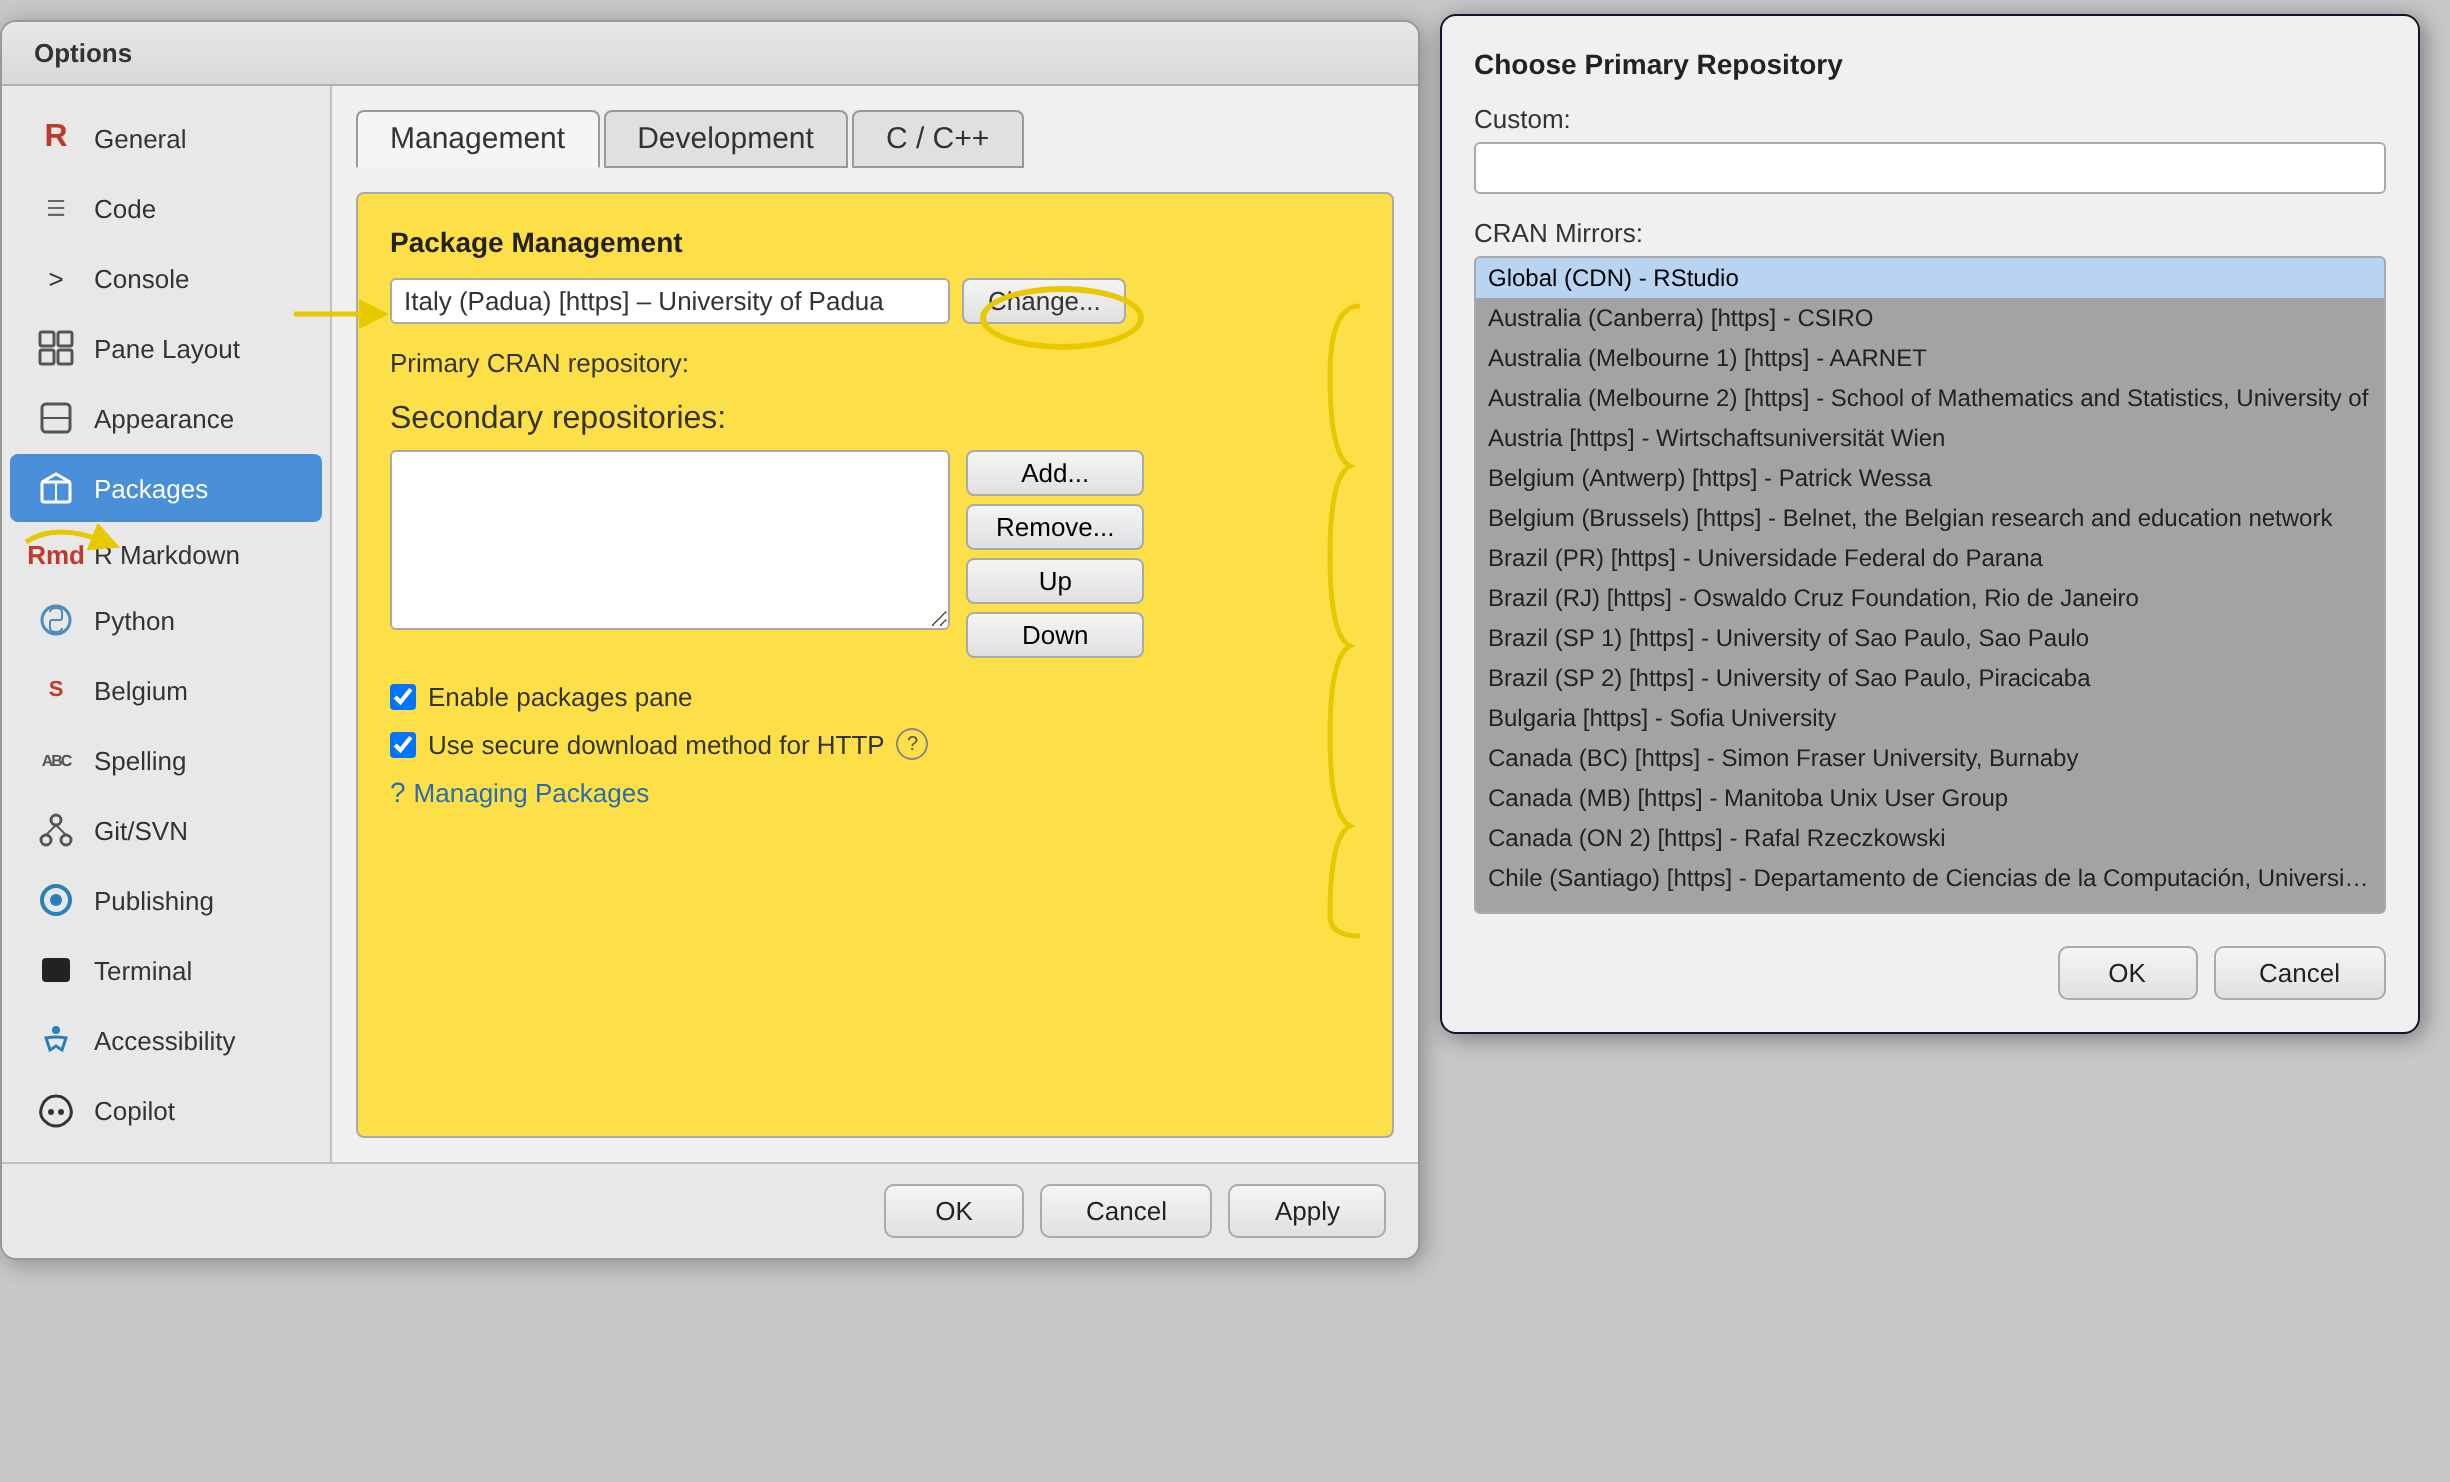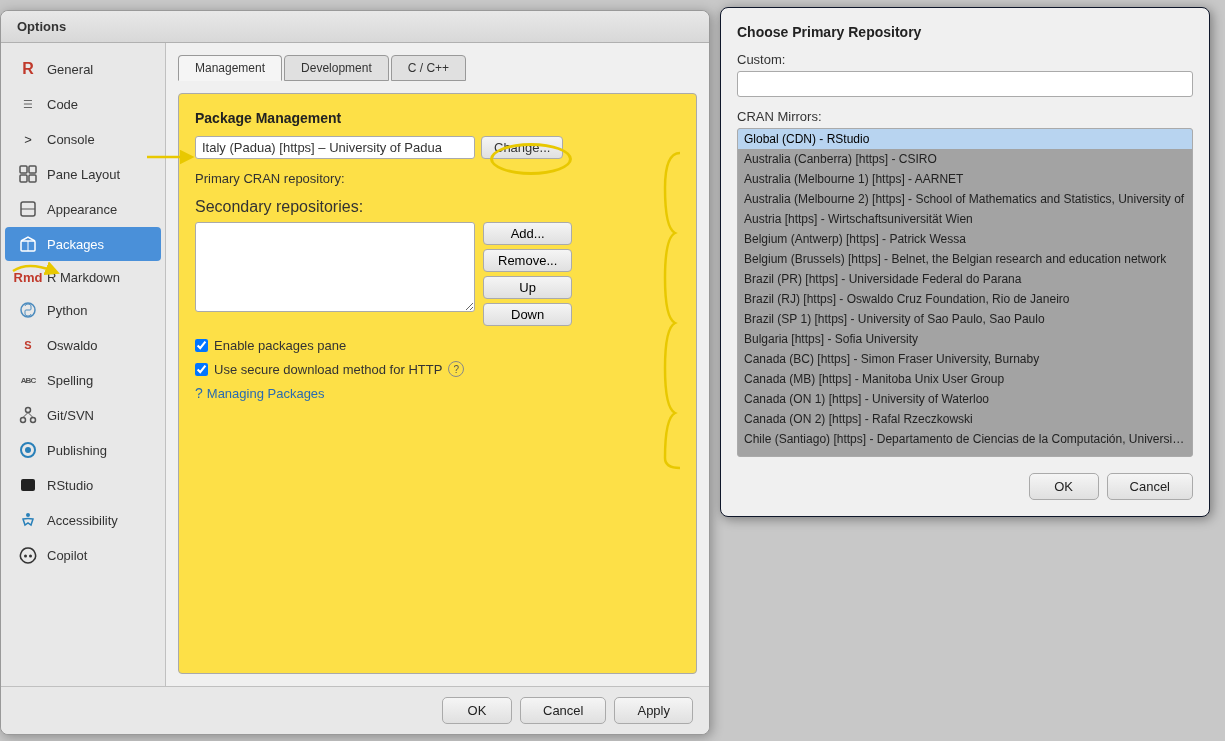--- a/index.html
+++ b/index.html
@@ -12,21 +12,21 @@
       overflow: hidden;
       position: relative;
     }
 
     
     .options-dialog {
       position: absolute;
       top: 10px;
       left: 0px;
       width: 710px;
-      height: 725px;
+      height: 620px;
       background: #f0f0f0;
       border: 1px solid #999;
       border-radius: 8px;
       box-shadow: 2px 2px 12px rgba(0,0,0,0.3);
       display: flex;
       flex-direction: column;
       justify-content: flex-end;
     }
 
     .dialog-title {
@@ -99,21 +99,21 @@
       display: flex;
       margin-bottom: 12px;
       gap: 2px;
     }
 
     .tab {
       padding: 5px 16px;
       border: 1px solid #999;
       background: #e0e0e0;
       cursor: pointer;
-      font-size: 12px;
+      font-size: 15px;
       color: #333;
       border-radius: 4px 4px 0 0;
     }
 
     .tab.active {
       background: #f5f5f5;
       border-bottom: 1px solid #f5f5f5;
       font-weight: 500;
       z-index: 1;
     }
@@ -413,21 +413,21 @@
           <svg width="18" height="18" viewBox="0 0 18 18">
               <circle cx="9" cy="9" r="7" fill="none" stroke="#4b8bbe" stroke-width="1.5"></circle>
               <path d="M6,5 Q6,3 9,3 Q12,3 12,5 L12,8 Q12,9 11,9 L7,9 Q6,9 6,10 L6,13 Q6,15 9,15 Q12,15 12,13" fill="none" stroke="#4b8bbe" stroke-width="1"></path>
             </svg>
         </div>
         <span class="label">Python</span>
       </div>
 
       <div class="sidebar-item">
         <div class="icon" style="font-size:11px; color:#c0392b; font-weight:bold;">S</div>
-        <span class="label">Oswaldo</span>
+        <span class="label">Belgium</span>
       </div>
 
       <div class="sidebar-item">
         <div class="icon" style="font-size:8px; font-weight:bold; color:#555; letter-spacing:-1px;">ABC</div>
         <span class="label">Spelling</span>
       </div>
 
       <div class="sidebar-item">
         <div class="icon">
           <svg width="18" height="18" viewBox="0 0 18 18">
@@ -450,21 +450,21 @@
         </div>
         <span class="label">Publishing</span>
       </div>
 
       <div class="sidebar-item">
         <div class="icon">
           <svg width="18" height="18" viewBox="0 0 18 18">
               <rect x="2" y="3" width="14" height="12" rx="2" fill="#222"></rect>
             </svg>
         </div>
-        <span class="label">RStudio</span>
+        <span class="label">Terminal</span>
       </div>
 
       <div class="sidebar-item">
         <div class="icon">
           <svg width="18" height="18" viewBox="0 0 18 18">
               <circle cx="9" cy="4" r="2" fill="#2980b9"></circle>
               <path d="M4,8 Q9,7 14,8 L12,14 L9,12 L6,14 Z" fill="none" stroke="#2980b9" stroke-width="1.5"></path>
             </svg>
         </div>
         <span class="label">Accessibility</span>
@@ -550,24 +550,24 @@
   <div class="mirror-item selected">Global (CDN) - RStudio</div>
       <div class="mirror-item">Australia (Canberra) [https] - CSIRO</div>
       <div class="mirror-item">Australia (Melbourne 1) [https] - AARNET</div>
       <div class="mirror-item">Australia (Melbourne 2) [https] - School of Mathematics and Statistics, University of</div>
       <div class="mirror-item">Austria [https] - Wirtschaftsuniversität Wien</div>
       <div class="mirror-item">Belgium (Antwerp) [https] - Patrick Wessa</div>
       <div class="mirror-item">Belgium (Brussels) [https] - Belnet, the Belgian research and education network</div>
       <div class="mirror-item">Brazil (PR) [https] - Universidade Federal do Parana</div>
       <div class="mirror-item">Brazil (RJ) [https] - Oswaldo Cruz Foundation, Rio de Janeiro</div>
       <div class="mirror-item">Brazil (SP 1) [https] - University of Sao Paulo, Sao Paulo</div>
+      <div class="mirror-item">Brazil (SP 2) [https] - University of Sao Paulo, Piracicaba</div>
       <div class="mirror-item">Bulgaria [https] - Sofia University</div>
       <div class="mirror-item">Canada (BC) [https] - Simon Fraser University, Burnaby</div>
       <div class="mirror-item">Canada (MB) [https] - Manitoba Unix User Group</div>
-      <div class="mirror-item">Canada (ON 1) [https] - University of Waterloo</div>
       <div class="mirror-item">Canada (ON 2) [https] - Rafal Rzeczkowski</div>
       <div class="mirror-item">Chile (Santiago) [https] - Departamento de Ciencias de la Computación, Universidad</div>
     </div>
 
   <div class="repo-dialog-footer">
     <button class="footer-btn">OK</button>
     <button class="footer-btn">Cancel</button>
   </div>
 </div>
 

